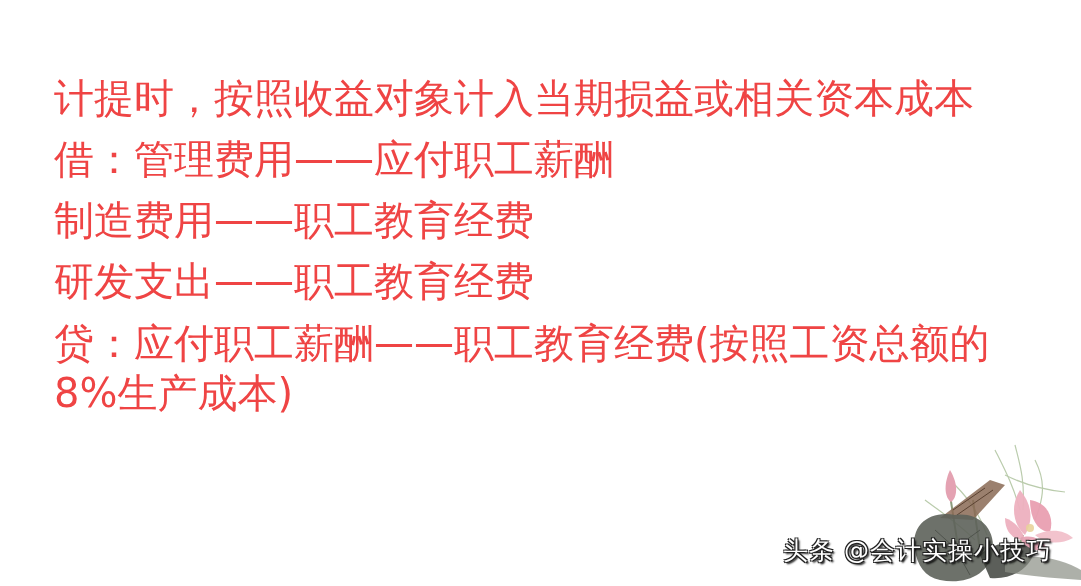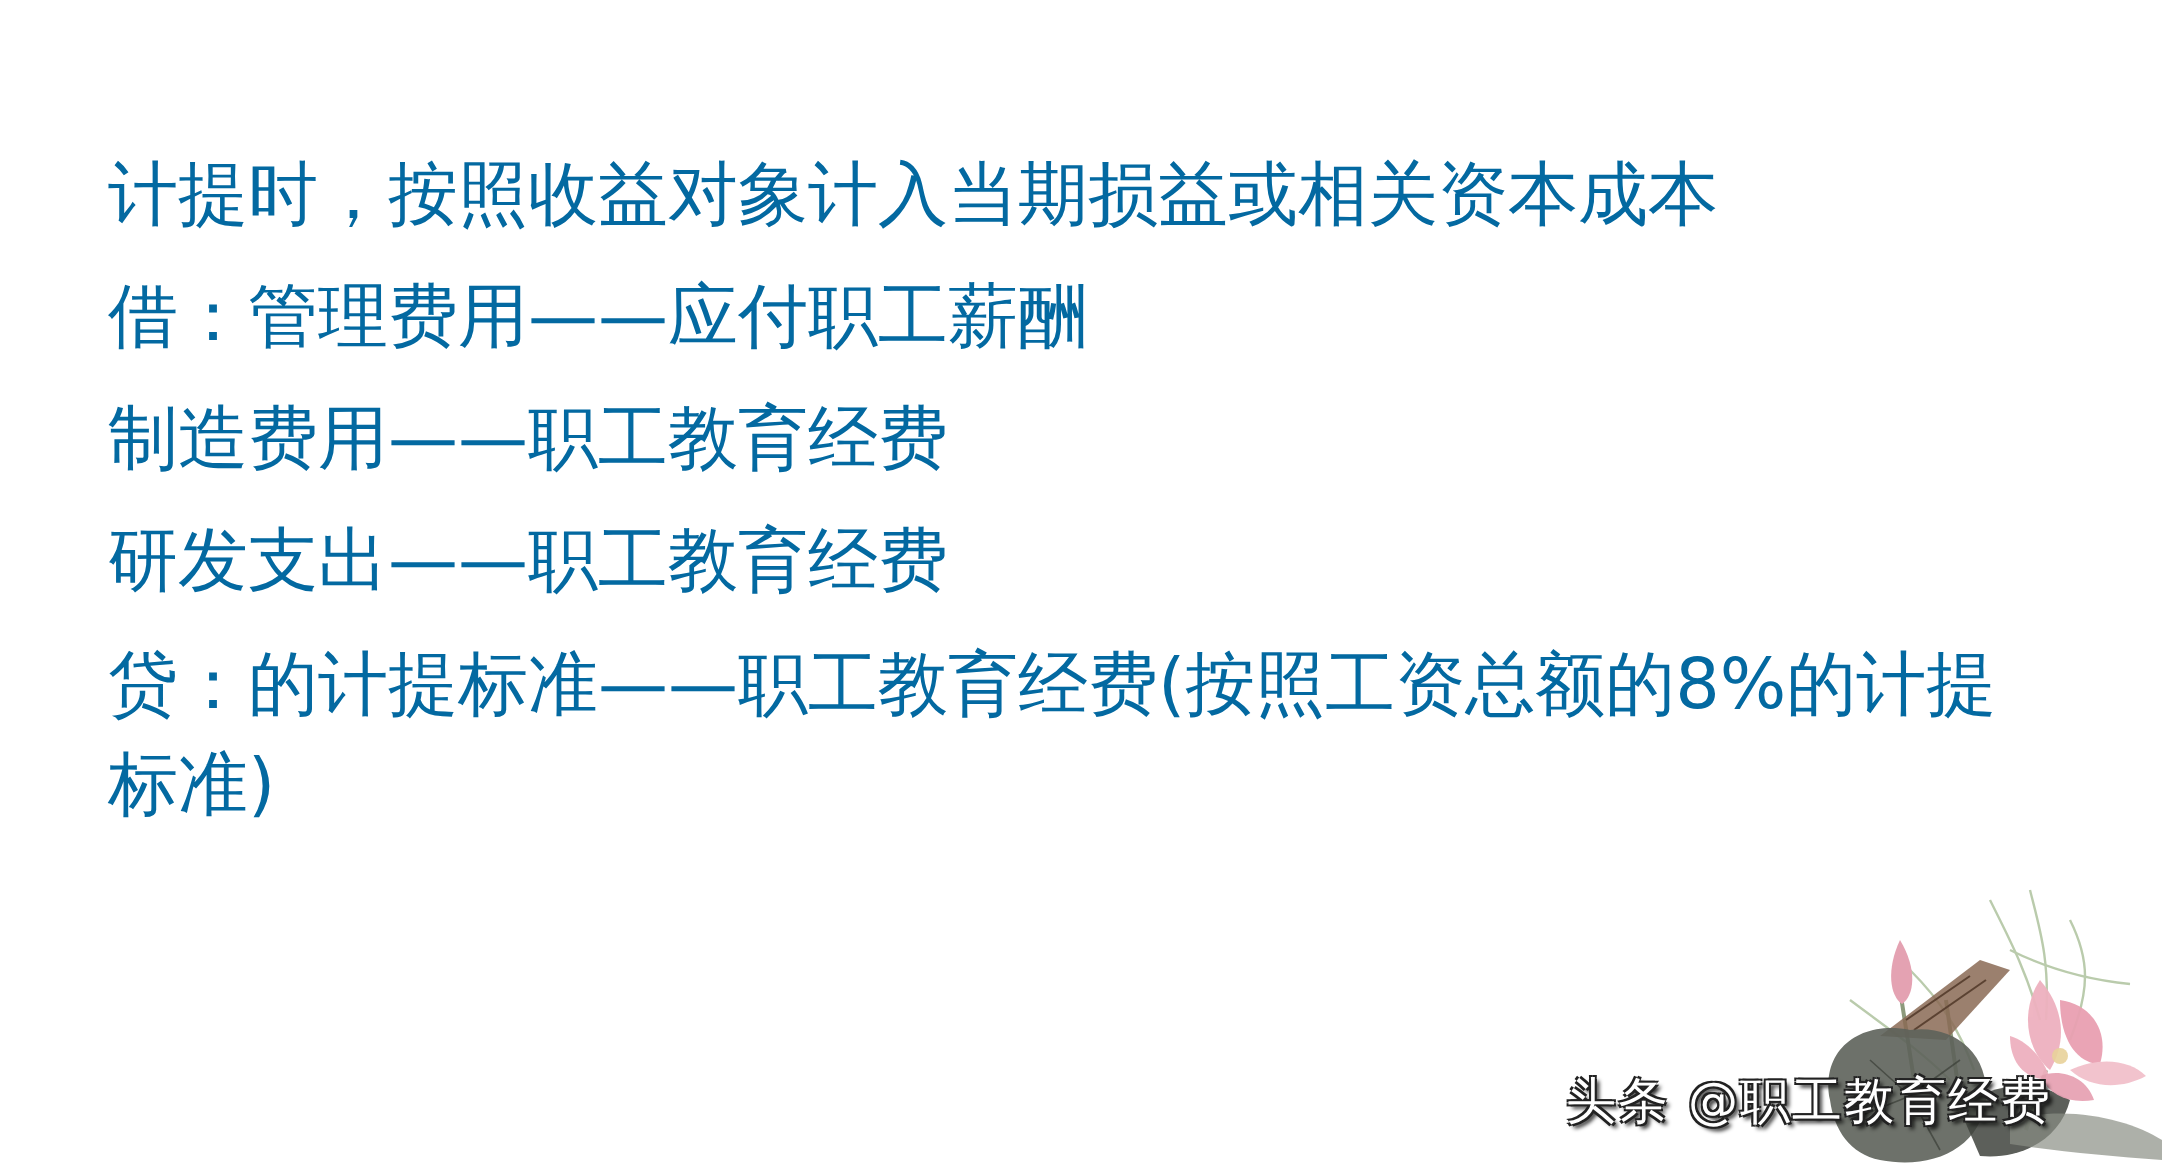--- a/index.html
+++ b/index.html
@@ -12,22 +12,22 @@
       height: 586px;
       position: relative;
       overflow: hidden;
       font-family: "DejaVu Sans", "Liberation Sans", sans-serif;
     }
     .content {
       position: absolute;
       left: 54px;
       top: 68px;
       width: 960px;
-      color: #0369a1;
-      font-size: 35px;
+      color: #ef4444;
+      font-size: 40px;
       line-height: 61px;
       letter-spacing: 0px;
     }
     .content p {
       margin: 0;
       padding: 0;
     }
     .content p.wrap {
       line-height: 50px;
       margin-top: 6px;
@@ -56,21 +56,21 @@
     }
   </style>
 </head>
 <body>
 
 <div class="content">
   <p>计提时，按照收益对象计入当期损益或相关资本成本</p>
   <p>借：管理费用——应付职工薪酬</p>
   <p>制造费用——职工教育经费</p>
   <p>研发支出——职工教育经费</p>
-  <p class="wrap">贷：的计提标准——职工教育经费(按照工资总额的8%的计提标准)</p>
+  <p class="wrap">贷：应付职工薪酬——职工教育经费(按照工资总额的8%生产成本)</p>
 </div>
 
 <svg class="lotus" viewBox="0 0 186 146" xmlns="http://www.w3.org/2000/svg">
 
   <g stroke="#a9bf98" stroke-width="1.2" fill="none" opacity="0.8">
     <path d="M100 10 C110 30 118 45 125 70"></path>
     <path d="M120 5 C125 25 130 40 128 70"></path>
     <path d="M60 45 C75 60 85 75 92 95"></path>
     <path d="M30 60 C50 75 65 85 80 100"></path>
     <path d="M140 20 C150 40 150 55 140 80"></path>
@@ -102,13 +102,13 @@
   <g fill="#eeb1bf" opacity="0.95">
     <path d="M125 50 C115 65 118 85 130 95 C138 82 138 65 125 50 Z"></path>
     <path d="M135 60 C150 62 160 75 155 92 C145 92 135 82 135 60 Z" fill="#e9a0b2"></path>
     <path d="M110 78 C118 80 128 90 130 100 C118 100 110 92 110 78 Z"></path>
     <path d="M140 95 C155 88 170 90 178 98 C165 105 150 104 140 95 Z" fill="#f2c0cb"></path>
     <path d="M125 98 C135 94 148 98 152 110 C140 112 130 108 125 98 Z" fill="#e7a3b4"></path>
   </g>
   <circle cx="135" cy="88" r="4" fill="#e8d29a" opacity="0.9"></circle>
 </svg>
 
-<div class="watermark">头条 @职工教育经费</div>
+<div class="watermark">头条 @会计实操小技巧</div>
 
 </body></html>

